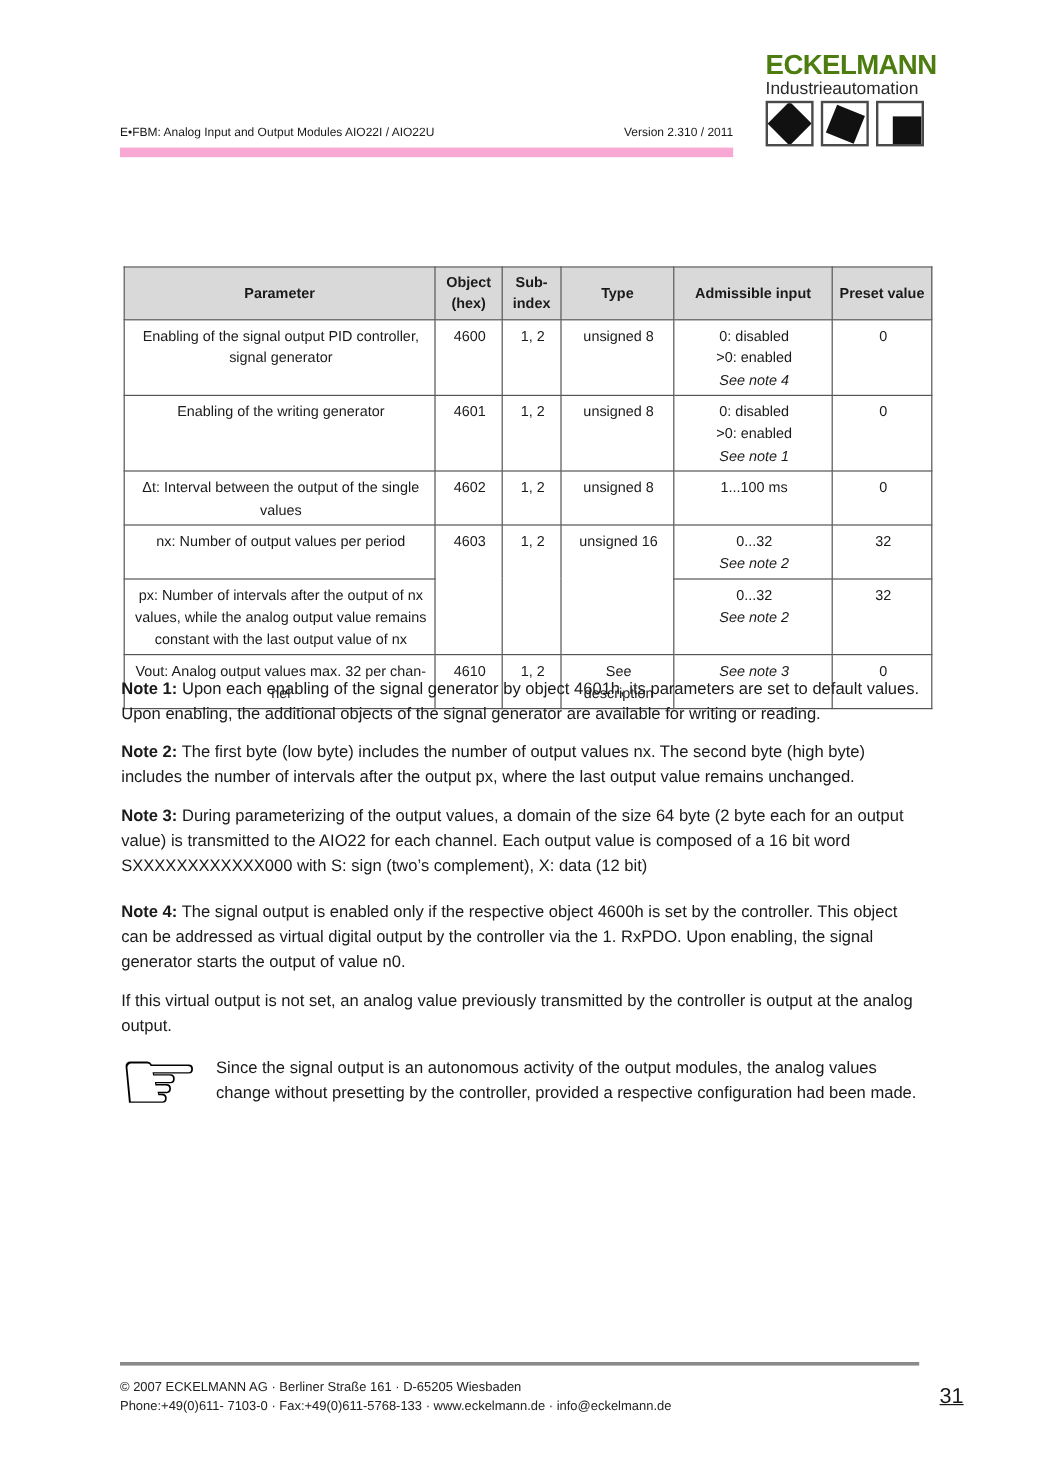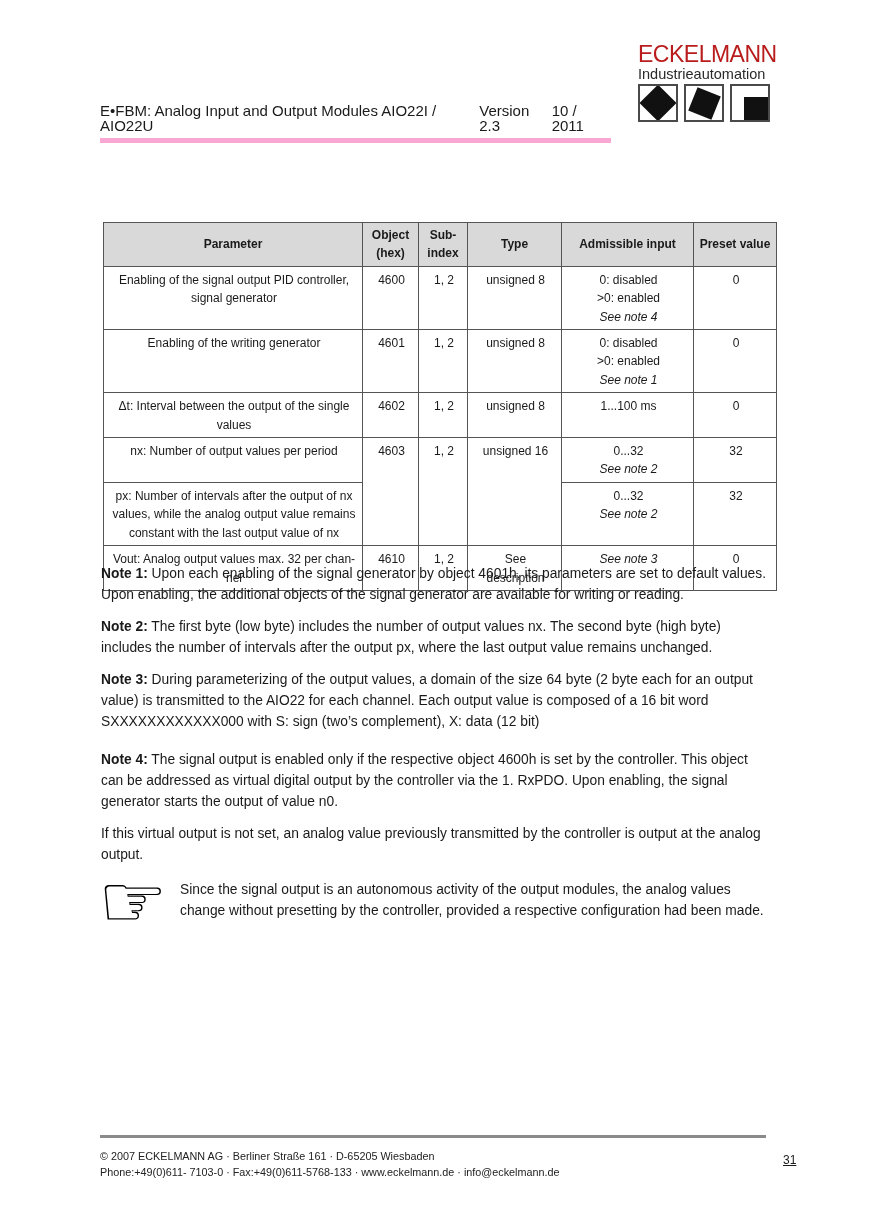--- a/index.html
+++ b/index.html
@@ -7,36 +7,36 @@
   body {
     width: 870px; height: 1230px;
     position: relative;
     font-family: "Liberation Sans", sans-serif;
     color: #1a1a1a;
     overflow: hidden;
   }
 
   
   .logo { position: absolute; top: 42px; left: 638px; width: 133px; text-align: left; }
-  .logo-brand { font-size: 23px; font-weight: normal; letter-spacing: -0.5px; line-height: 24px; color: #b91c1c; }
+  .logo-brand { font-size: 23px; font-weight: bold; letter-spacing: -0.5px; line-height: 24px; color: #4d7c0f; }
   .logo-sub { font-size: 14.5px; line-height: 17px; color: #2a2a2a; letter-spacing: 0px; }
   .logo-squares { position: absolute; top: 84px; left: 638px; width: 133px; display: flex; gap: 6px; }
   .lsq { width: 40px; height: 38px; border: 2px solid #4a4a4a; position: relative; background: #fff; overflow: hidden; }
   .lsq .blk { position: absolute; background: #111; }
   .lsq1 .blk { width: 26px; height: 26px; left: 5px; top: 4px; transform: rotate(45deg); }
   .lsq2 .blk { width: 25px; height: 25px; left: 6px; top: 5px; transform: rotate(22deg); }
   .lsq3 .blk { width: 24px; height: 23px; right: 0px; bottom: 0px; }
 
   
   .runhead {
     position: absolute; top: 103px; left: 100px; width: 511px;
     display: flex; justify-content: space-between; align-items: flex-end;
-    font-size: 15px; line-height: 15px;
+    font-size: 10px; line-height: 15px;
     padding-bottom: 5px;
-    border-bottom: 5px solid #f9a8d4;
+    border-bottom: 8px solid #f9a8d4;
   }
   .runhead .ver { display: flex; gap: 0; }
 
   
   table.params {
     position: absolute; top: 222px; left: 103px;
     border-collapse: collapse;
     width: 673px;
     font-size: 12px;
     table-layout: fixed;
@@ -80,21 +80,21 @@
     letter-spacing: 0;
     transform: scaleX(1.05);
     transform-origin: left top;
     user-select: none;
   }
   .handnote .txt { font-size: 13.8px; line-height: 21px; padding-top: 6px; width: 588px; }
 
   
   .footrule { position: absolute; top: 1135px; left: 100px; width: 666px; height: 3px; background: #8a8a8a; }
   .footer { position: absolute; top: 1148px; left: 100px; width: 640px; font-size: 10.8px; line-height: 16px; color: #222; }
-  .pagenum { position: absolute; top: 1153px; left: 783px; font-size: 12px; text-decoration: underline; }
+  .pagenum { position: absolute; top: 1153px; left: 783px; font-size: 18px; text-decoration: underline; }
 </style>
 </head>
 <body>
 
 <div class="logo">
   <div class="logo-brand">ECKELMANN</div>
   <div class="logo-sub">Industrieautomation</div>
 </div>
 <div class="logo-squares">
   <div class="lsq lsq1">

